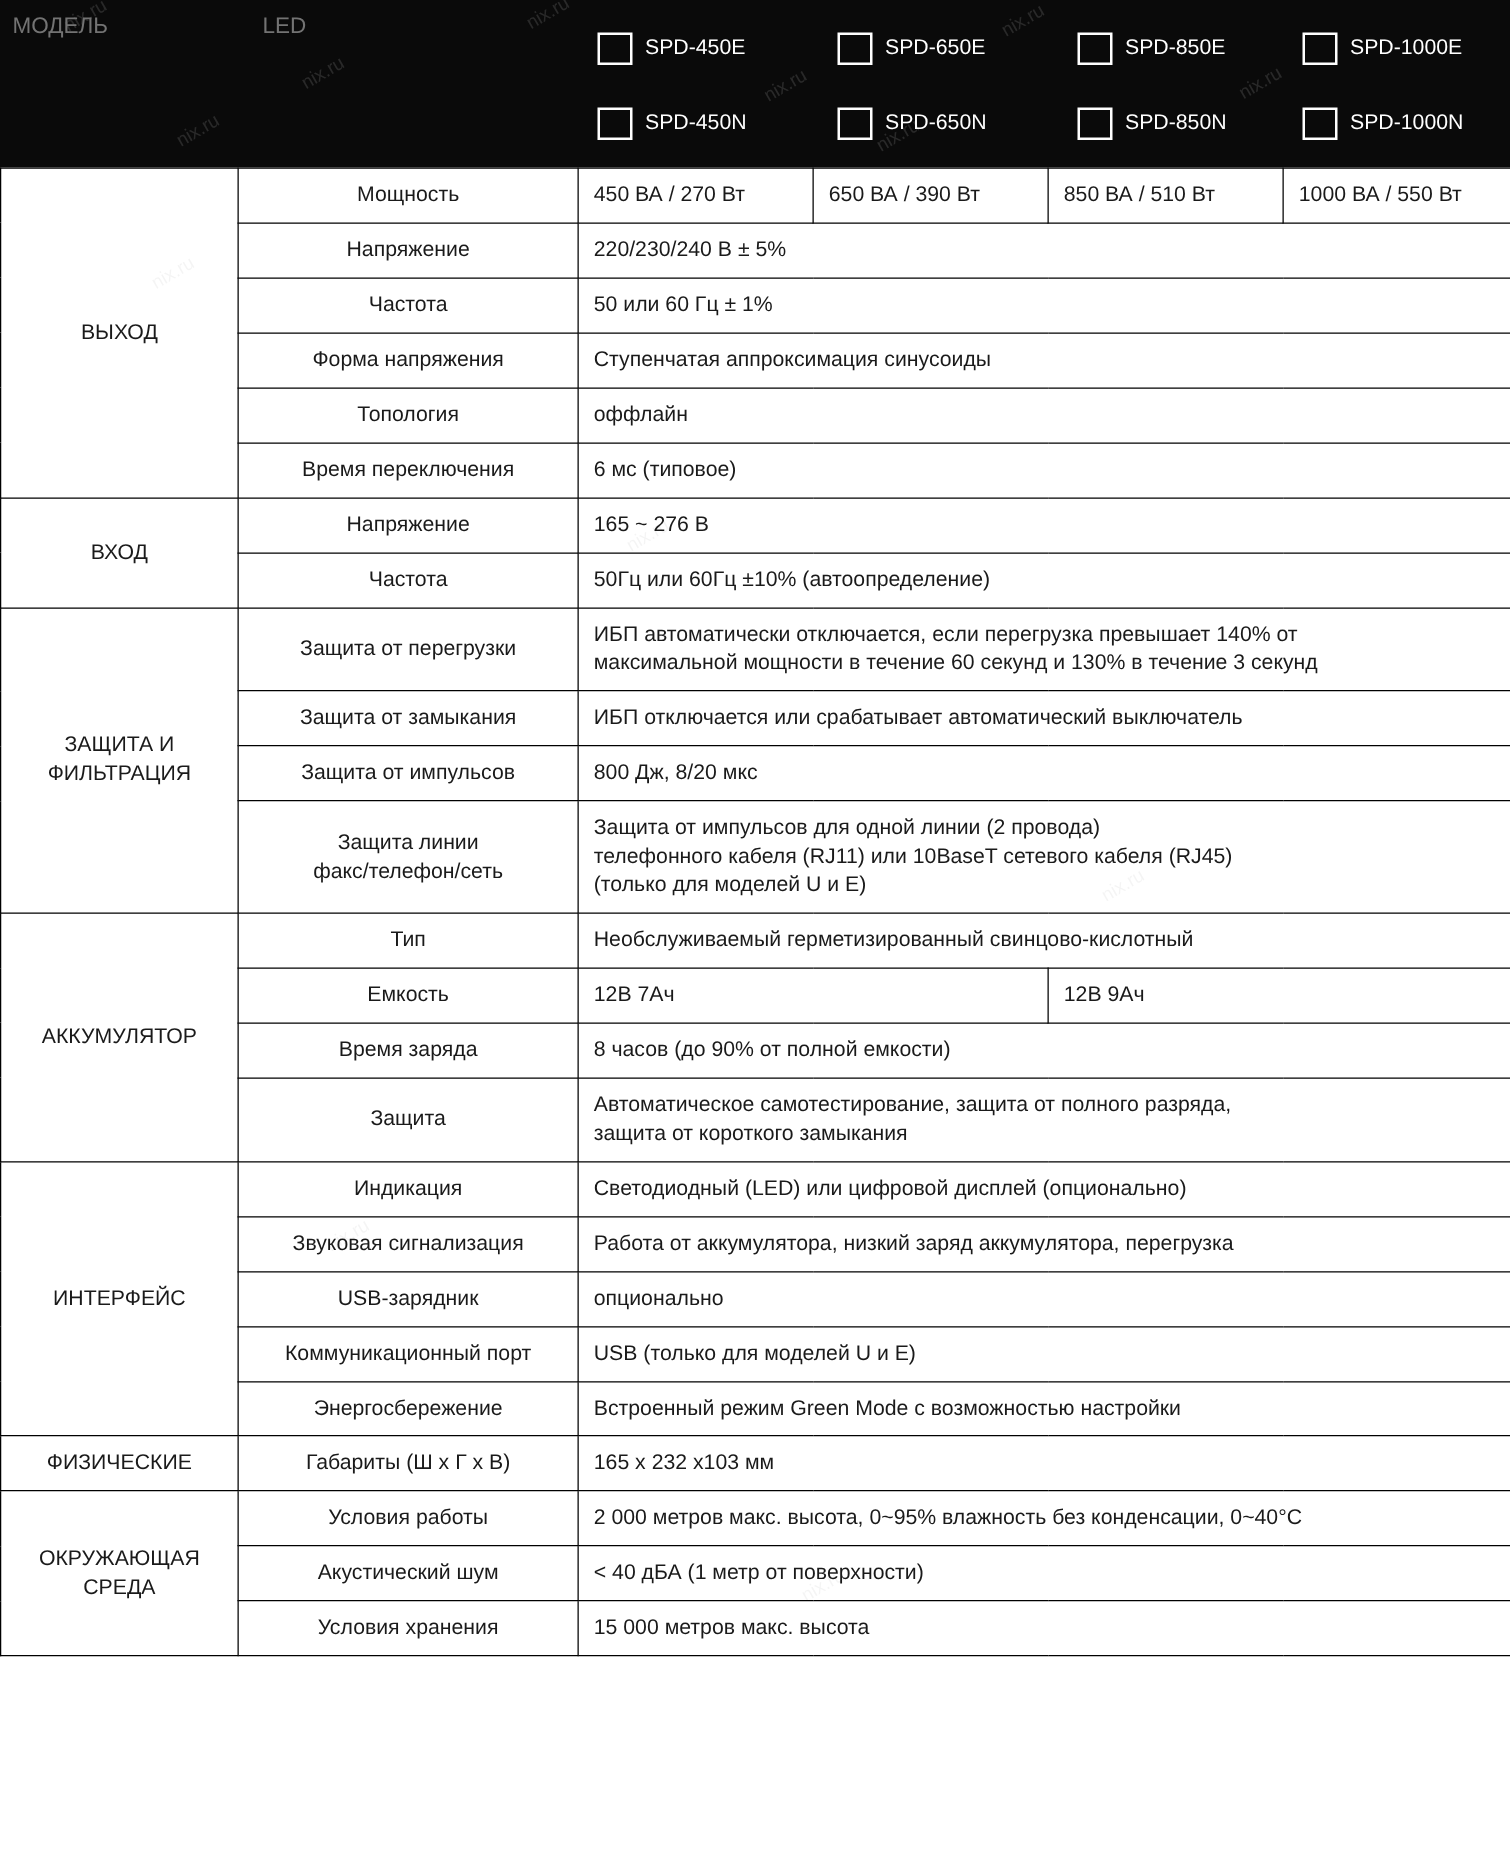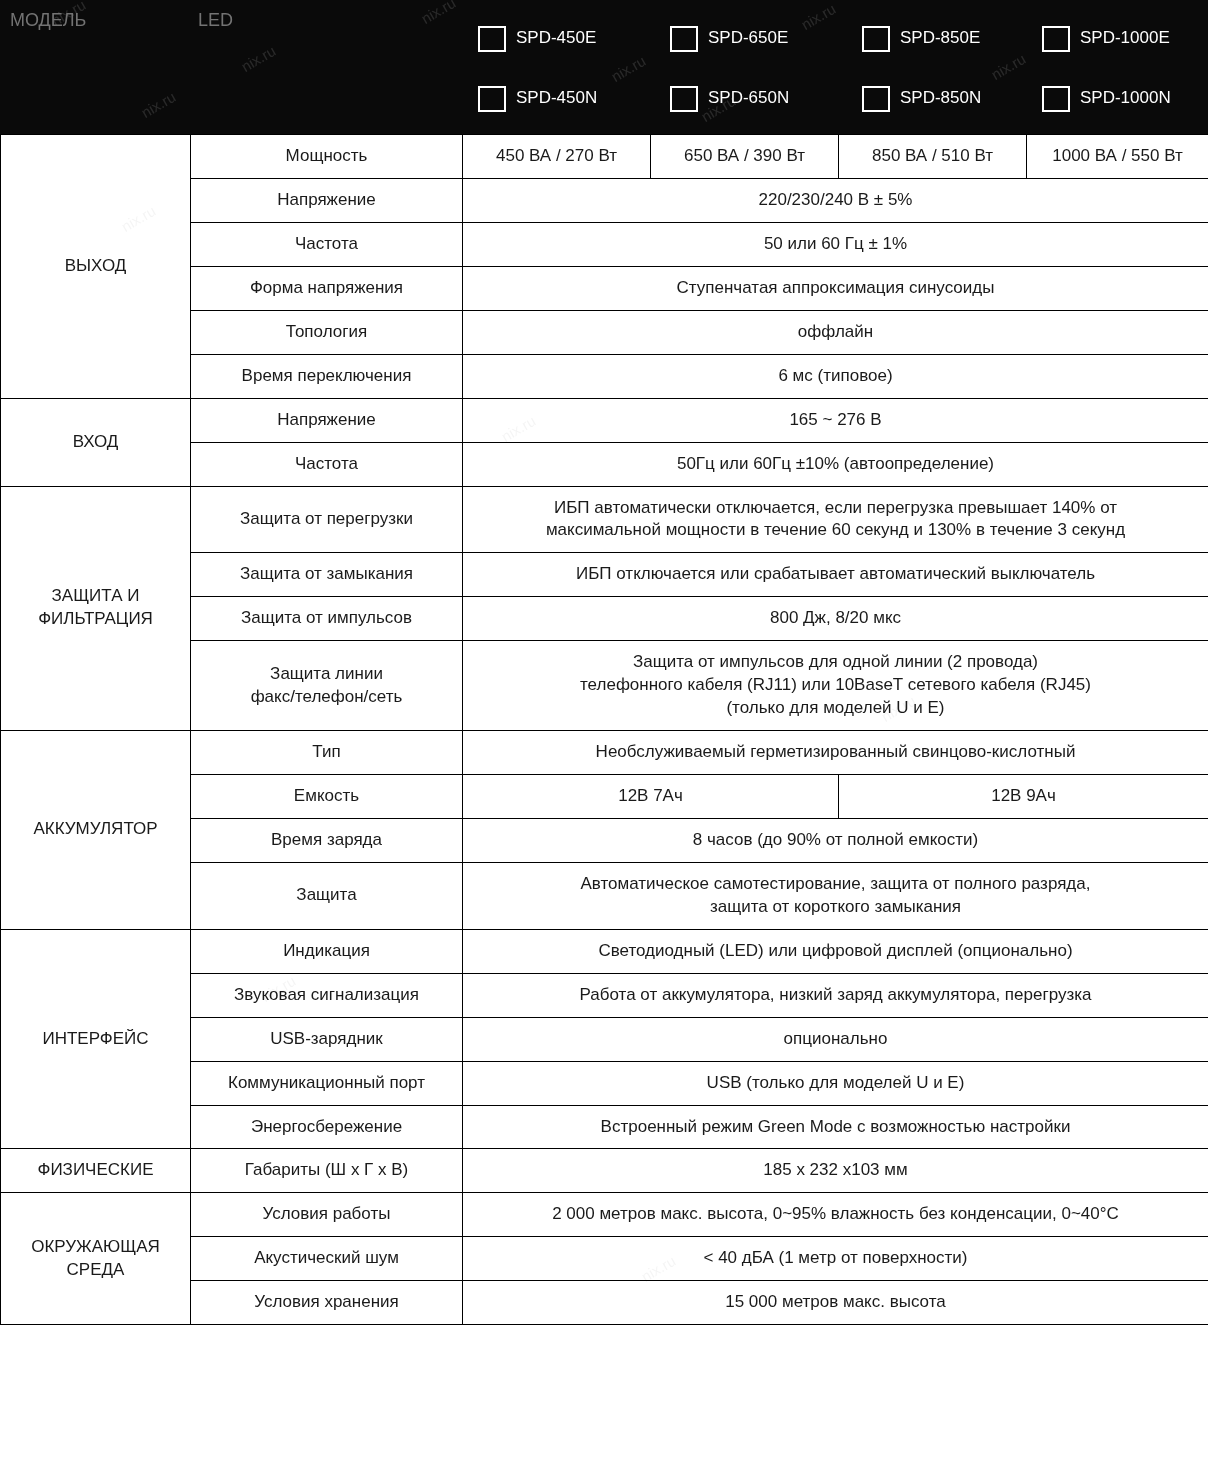--- a/index.html
+++ b/index.html
@@ -46,21 +46,21 @@
     position: relative;
     width: 1208px;
   }
   .hdr-label {
     position: absolute;
     font-size: 18px;
     color: #737373;
     white-space: nowrap;
   }
   .hdr-model { left: 10px; top: 10px; }
-  .hdr-led { left: 198px; top: 10px; text-align: center; }
+  .hdr-led { left: 210px; top: 10px; text-align: center; }
   .chk {
     position: absolute;
     width: 28px;
     height: 26px;
     border: 2px solid #ffffff;
     box-sizing: border-box;
     background: transparent;
   }
   .chk-text {
     position: absolute;
@@ -81,21 +81,21 @@
     color: rgba(0,0,0,0.045);
     font-size: 15px;
     transform: rotate(-30deg);
     pointer-events: none;
   }
   .group-cell {
     font-size: 17px;
     vertical-align: top;
     padding-top: 12px;
   }
-  .center { text-align: center; }
+  .center { }
   .left { text-align: center; }
 </style>
 </head>
 <body>
 
 <div class="sheet">
 
   <div class="hdr-band">
     <span class="wm" style="left:50px; top:4px;">nix.ru</span>
     <span class="wm" style="left:240px; top:50px;">nix.ru</span>
@@ -254,21 +254,21 @@
         <td class="center" colspan="4">USB (только для моделей U и E)</td>
       </tr>
       <tr>
         <td class="left">Энергосбережение</td>
         <td class="center" colspan="4">Встроенный режим Green Mode с возможностью настройки</td>
       </tr>
 
       <tr>
         <td class="group-cell left">ФИЗИЧЕСКИЕ</td>
         <td class="left">Габариты (Ш x Г x В)</td>
-        <td class="center" colspan="4">185 x 232 x103 мм</td>
+        <td class="center" colspan="4">165 x 232 x103 мм</td>
       </tr>
 
       <tr>
         <td class="group-cell left" rowspan="3">
           <div>ОКРУЖАЮЩАЯ СРЕДА</div>
         </td>
         <td class="left">Условия работы</td>
         <td class="center" colspan="4">2 000 метров макс. высота, 0~95% влажность без конденсации, 0~40°C</td>
       </tr>
       <tr>

